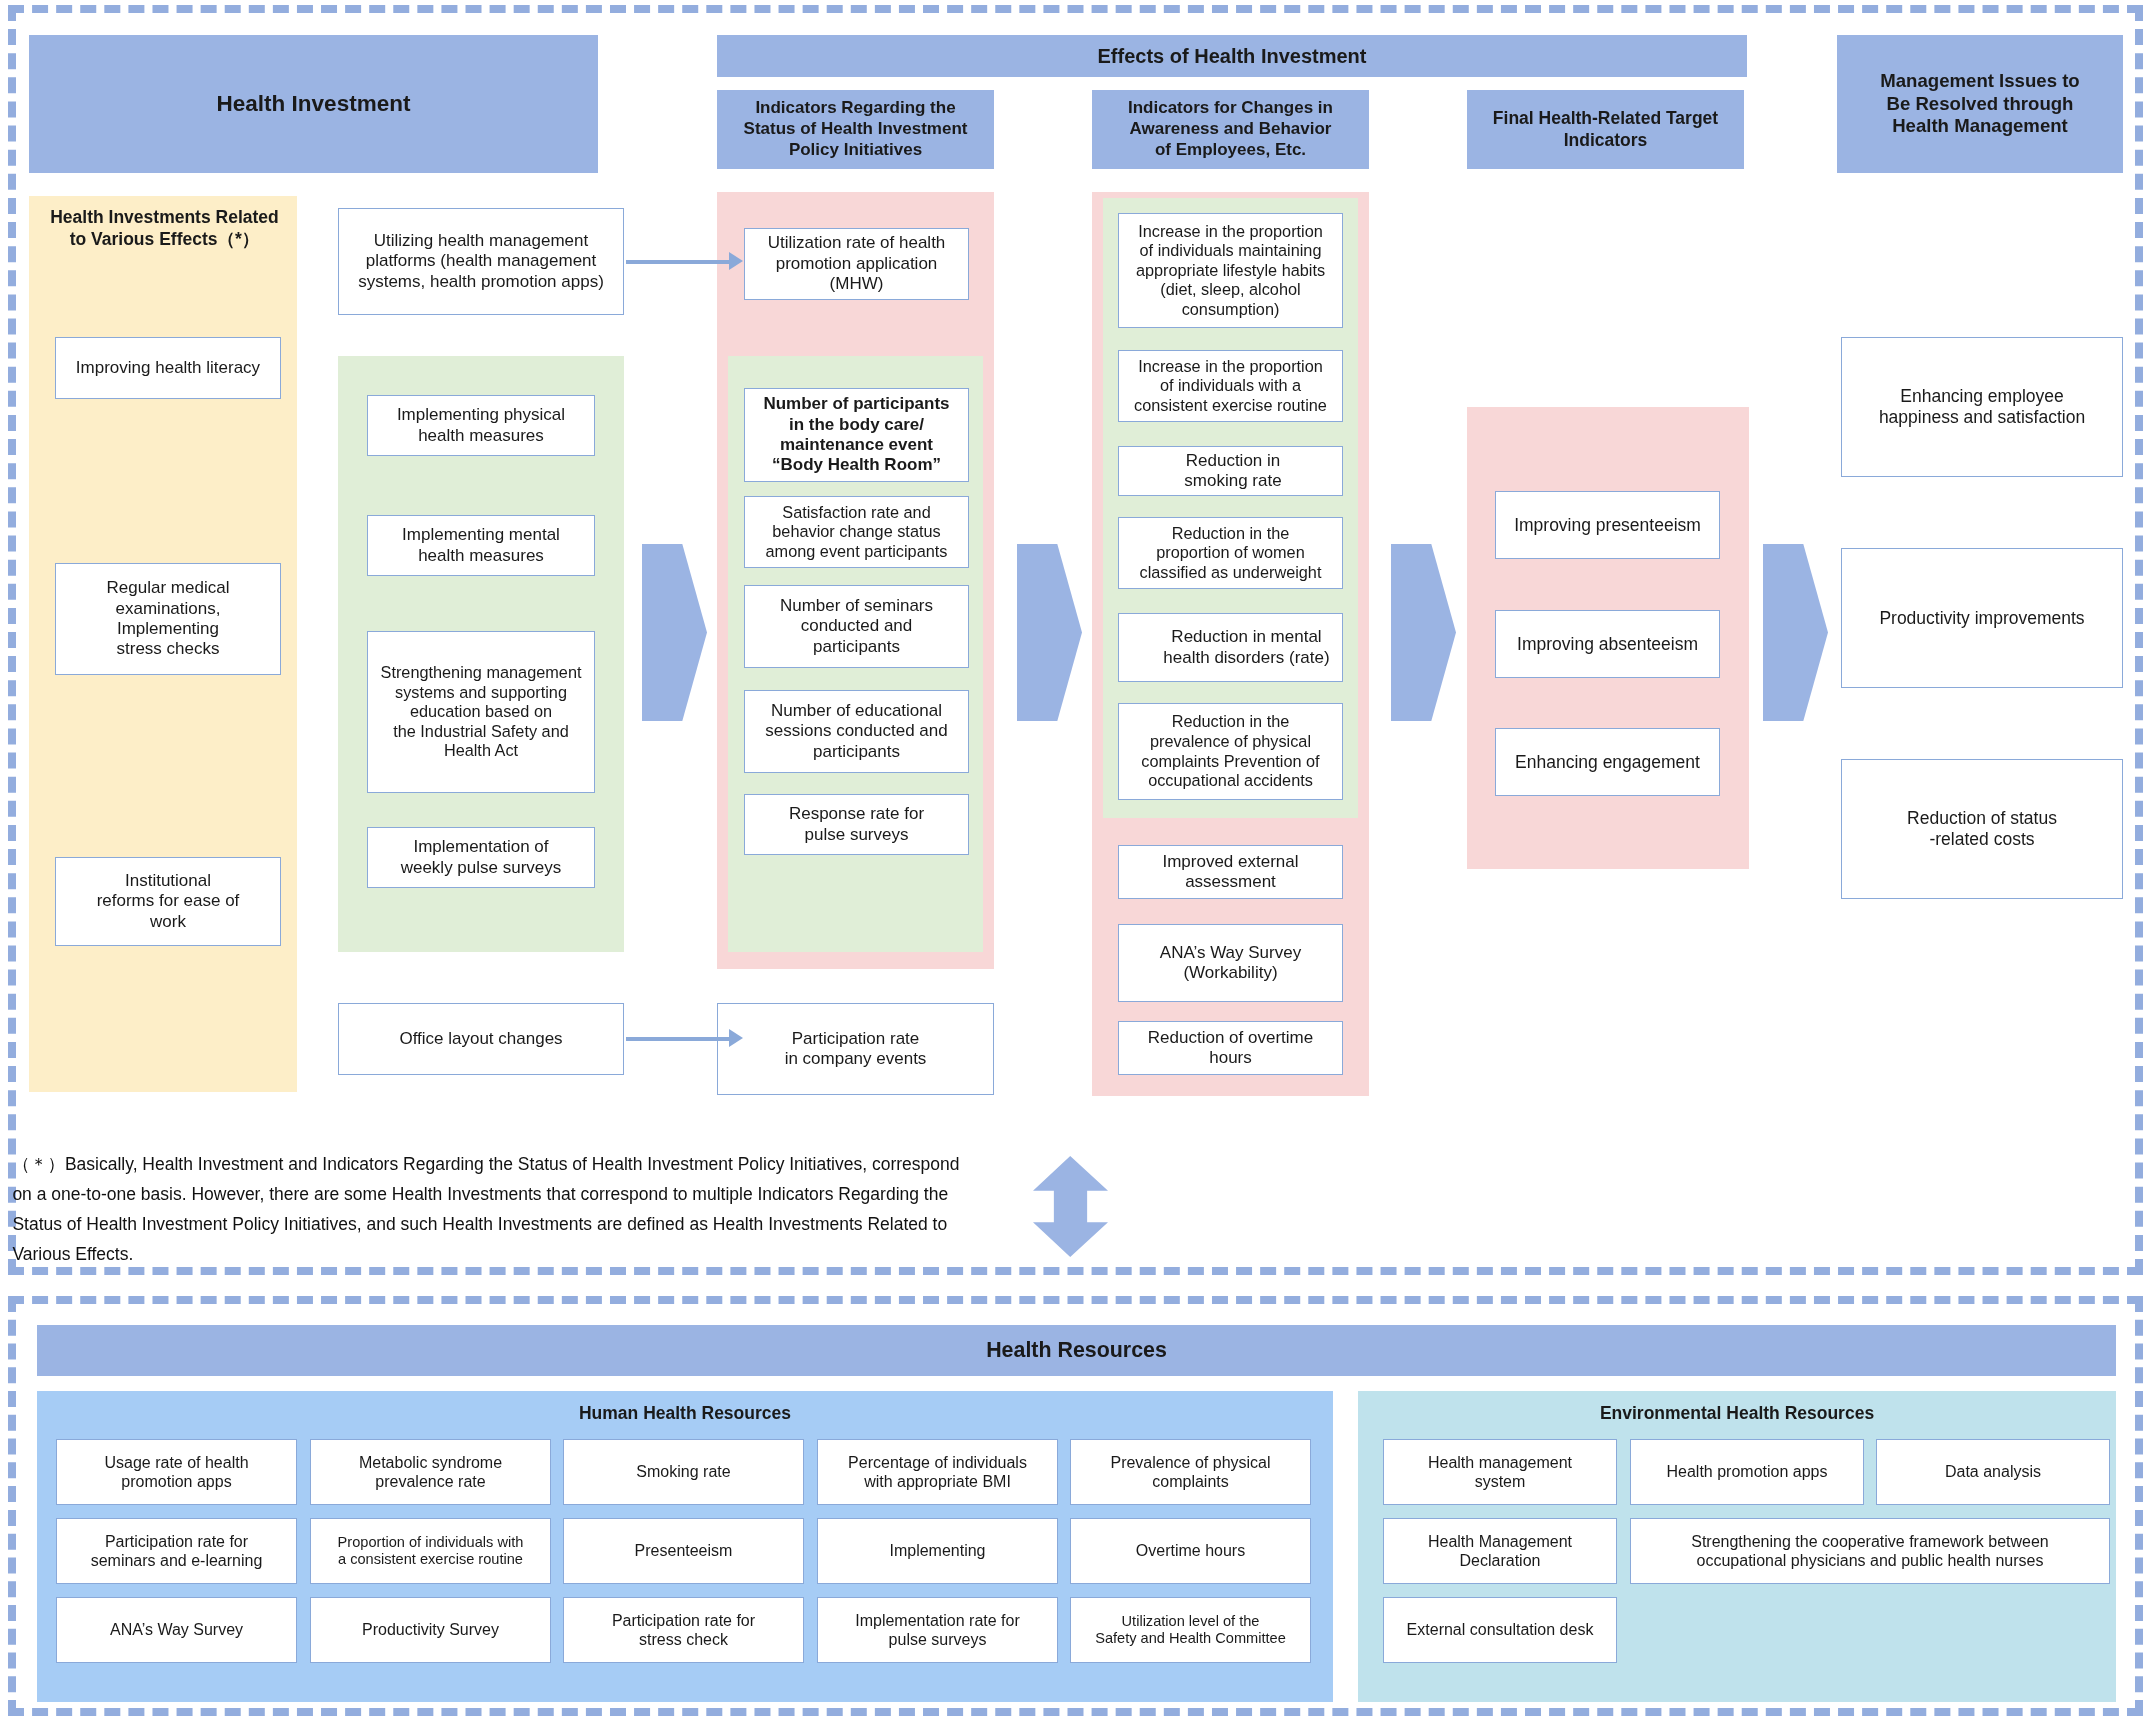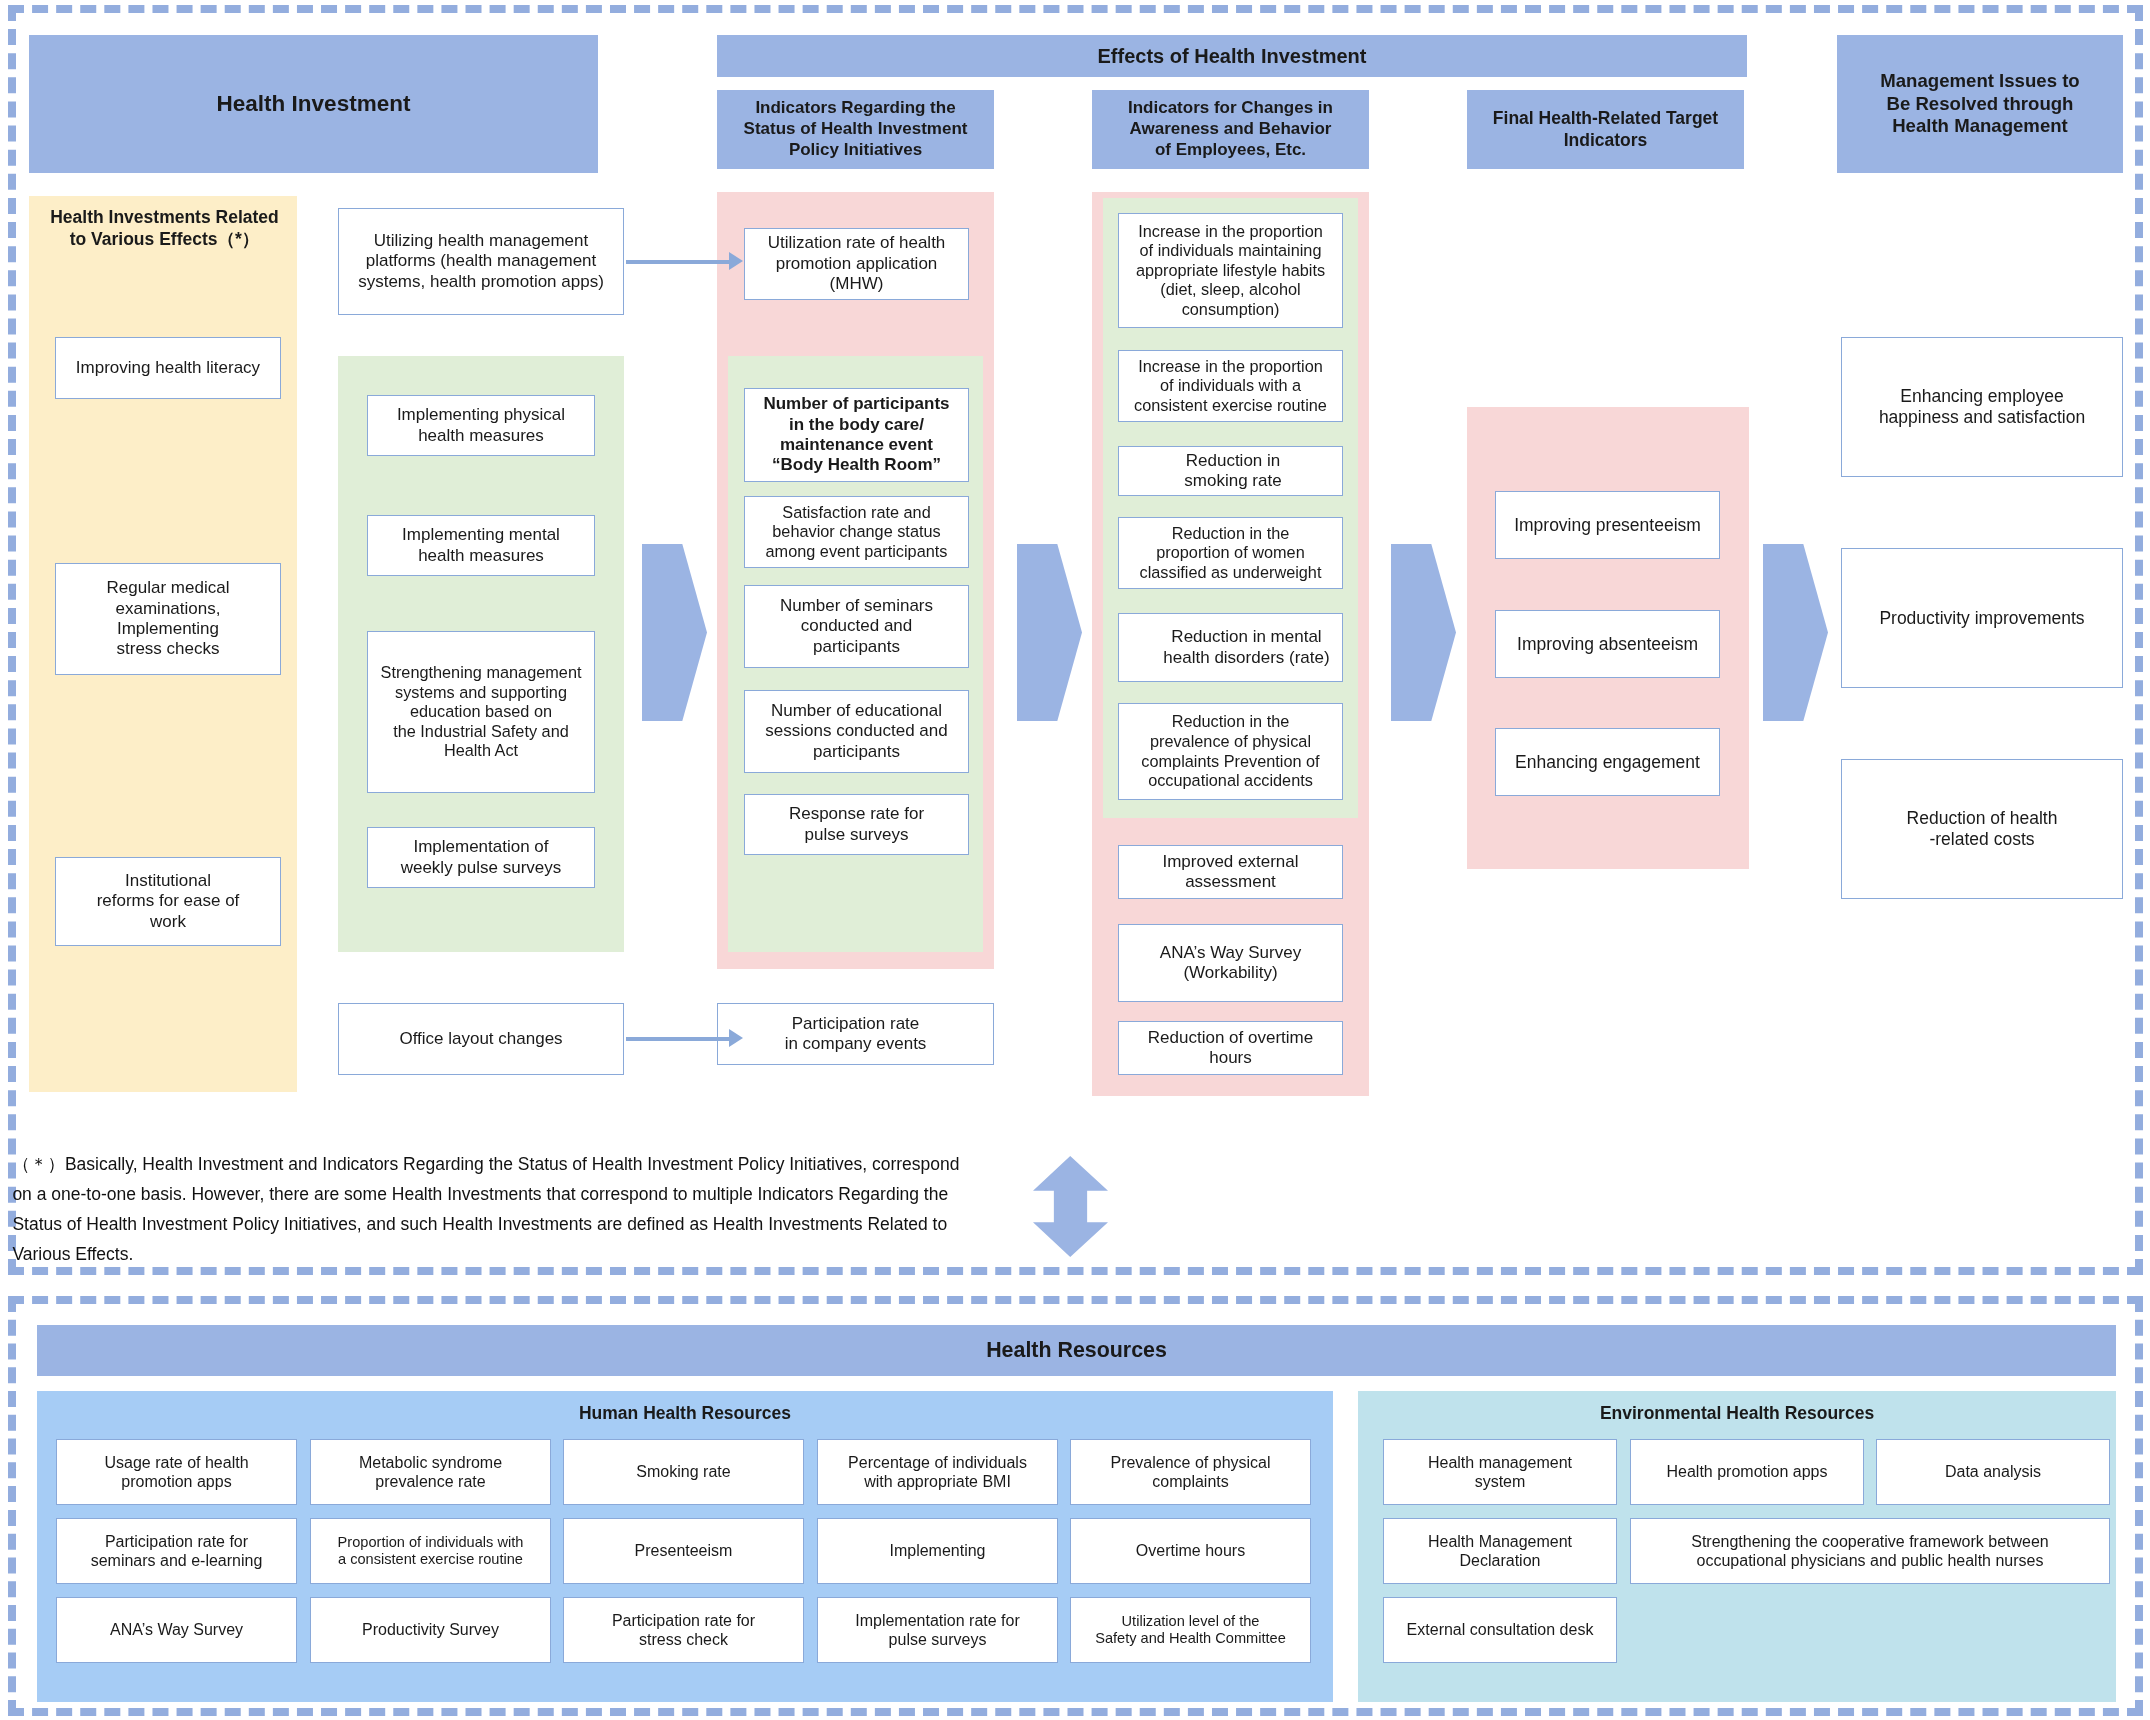--- a/index.html
+++ b/index.html
@@ -234,21 +234,21 @@
   <div class="box fs-30" style="left:744px; top:690px; width:225px; height:83px; white-space:pre-line;">
     <span>Number of educational
 sessions conducted and
 participants</span>
   </div>
   <div class="box fs-30" style="left:744px; top:794px; width:225px; height:61px; white-space:pre-line;">
     <span>Response rate for
 pulse surveys</span>
   </div>
 
-  <div class="box fs-30" style="left:717px; top:1003px; width:277px; height:62px; white-space:pre-line;">
+  <div class="box fs-30" style="left:717px; top:1003px; width:277px; height:92px; white-space:pre-line;">
     <span>Participation rate
 in company events</span>
   </div>
 
   <div class="panel pink" style="left:1092px; top:192px; width:277px; height:904px;"></div>
 
   <div class="panel green" style="left:1103px; top:198px; width:255px; height:620px;"></div>
 
   <div class="box fs-29" style="left:1118px; top:213px; width:225px; height:115px; white-space:pre-line;">
     <span>Increase in the proportion
@@ -308,21 +308,21 @@
   </div>
 
   <div class="box fs-31" style="left:1841px; top:337px; width:282px; height:140px; white-space:pre-line;">
     <span>Enhancing employee
 happiness and satisfaction</span>
   </div>
   <div class="box fs-31" style="left:1841px; top:548px; width:282px; height:140px; white-space:pre-line;">
     <span>Productivity improvements</span>
   </div>
   <div class="box fs-31" style="left:1841px; top:759px; width:282px; height:140px; white-space:pre-line;">
-    <span>Reduction of health
+    <span>Reduction of status
 -related costs</span>
   </div>
 
   <div class="chevron" style="left:642px; top:544px; width:65px; height:177px;"></div>
   <div class="chevron" style="left:1017px; top:544px; width:65px; height:177px;"></div>
   <div class="chevron" style="left:1391px; top:544px; width:65px; height:177px;"></div>
   <div class="chevron" style="left:1763px; top:544px; width:65px; height:177px;"></div>
 
   <div class="connector" style="left:626px; top:262px; width:117px;">
     <div class="line" style="width:103px;"></div>

